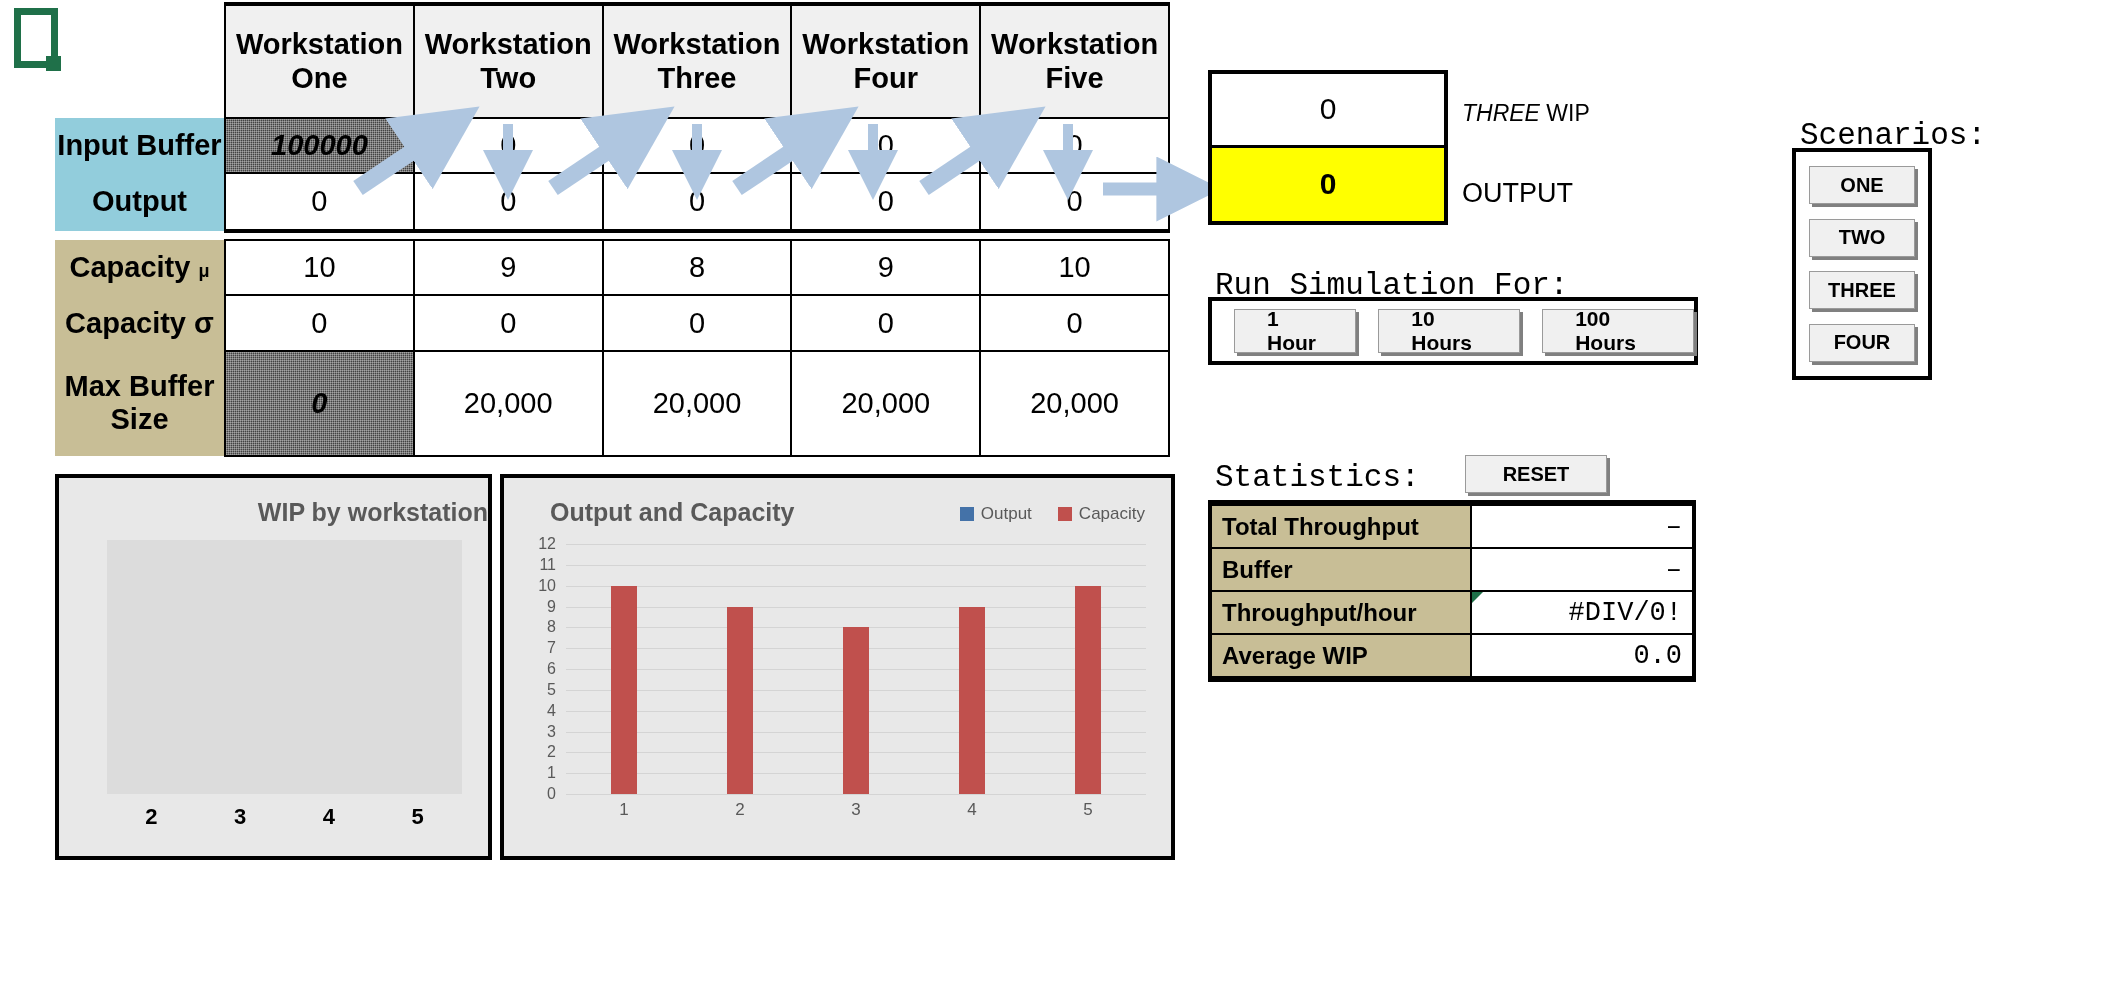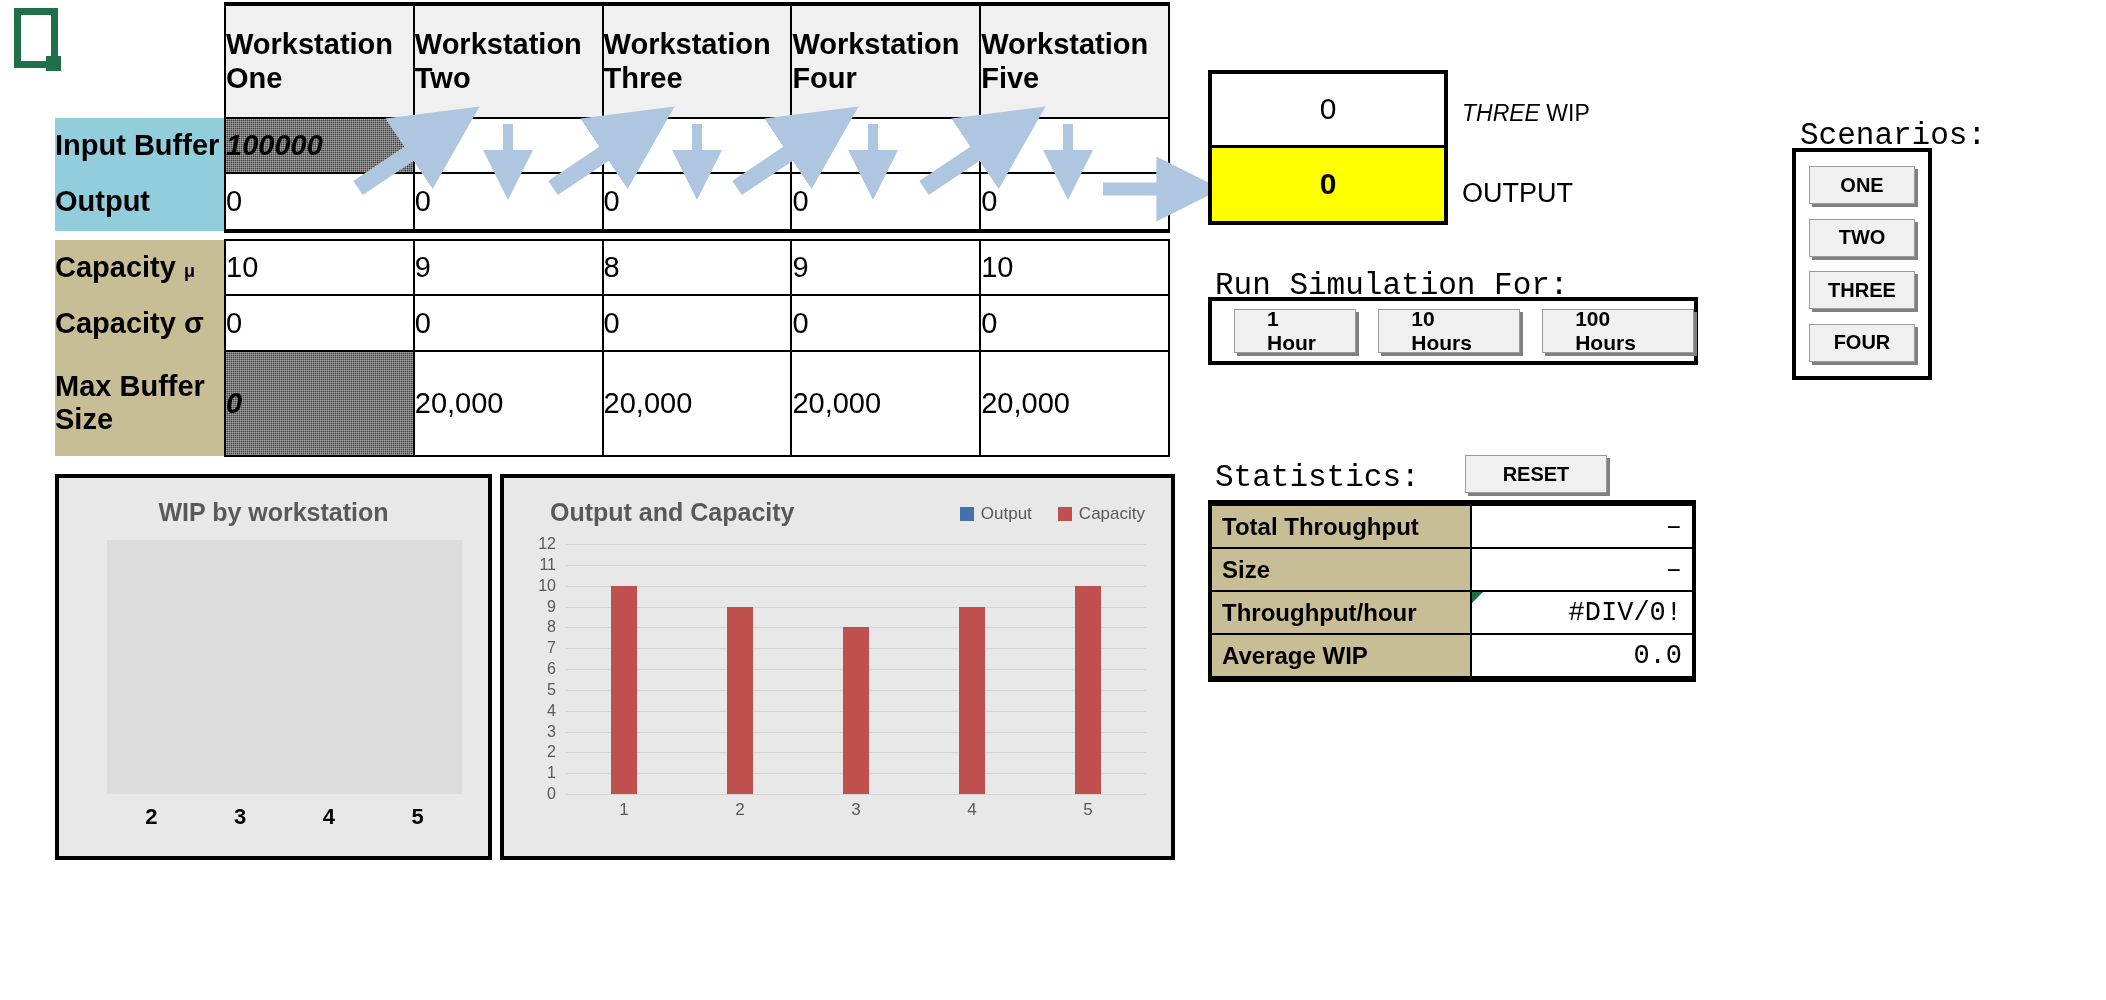--- a/index.html
+++ b/index.html
@@ -8,21 +8,21 @@
 
   
   #cell-cursor{position:absolute;left:14px;top:8px;width:44px;height:60px;
     border:7px solid #1F7049;box-sizing:border-box;}
   #cell-cursor .handle{position:absolute;right:-10px;bottom:-10px;width:15px;height:15px;
     background:#1F7049;}
 
   
   #ws-grid{position:absolute;left:55px;top:2px;width:1115px;height:455px;}
   #ws-grid table{border-collapse:collapse;width:100%;height:100%;table-layout:fixed;}
-  #ws-grid td,#ws-grid th{border:2.5px solid #000;padding:0;text-align:left;
+  #ws-grid td,#ws-grid th{border:2.5px solid #000;padding:0;text-align:center;
     font-size:29px;color:#000;}
 
   .rowhdr{width:170px;border:none !important;margin-top:40px;}
   .corner{border:none !important;background:transparent;}
 
   th.wshdr{background:#F0F0F0;font-weight:bold;font-size:26px;line-height:1.18;
     border-top:4px solid #000 !important;}
   .hdr-line{display:block;}
 
   td.lbl{font-weight:bold;font-size:26px;text-align:right;padding-right:9px;
@@ -91,21 +91,21 @@
     border:4px solid #000;background:#fff;box-sizing:border-box;
     display:flex;flex-direction:column;align-items:center;justify-content:space-evenly;}
   #scen-box .xlbtn{width:104px;height:36px;font-size:20px;}
 
   
   .chartframe{position:absolute;background:#E8E8E8;border:4px solid #000;
     box-sizing:border-box;}
   #chart-wip{left:55px;top:474px;width:437px;height:386px;}
   #chart-oc{left:500px;top:474px;width:675px;height:386px;padding-left:8px;}
   .chart-title{position:absolute;font-weight:bold;color:#595959;font-size:25px;}
-  #chart-wip .chart-title{left:0;right:0;top:20px;text-align:center;}
+  #chart-wip .chart-title{left:0;right:0;top:20px;text-align:right;}
   #chart-oc  .chart-title{left:46px;top:20px;}
   .plotbg{position:absolute;background:#DCDCDC;}
   #wip-plot{left:48px;top:62px;right:26px;bottom:62px;}
   .wip-xlabels{position:absolute;left:48px;right:26px;bottom:22px;height:30px;
     display:flex;font-size:22px;font-weight:bold;color:#000;}
   .wip-xlabels span{flex:0 0 25%;text-align:center;}
 
   
   #oc-legend{position:absolute;right:26px;top:26px;display:flex;gap:26px;
     font-size:17px;color:#595959;align-items:center;}
@@ -268,21 +268,21 @@
 <div class="section-title" id="ttl-stats">Statistics:</div>
 <div class="xlbtn" id="btn-reset">RESET</div>
 <div id="stats-box">
   <table>
     <tbody>
         <tr>
       <td class="k">Total Throughput</td>
       <td class="v">–</td>
     </tr>
     <tr>
-      <td class="k">Size</td>
+      <td class="k">Buffer</td>
       <td class="v">–</td>
     </tr>
     <tr>
       <td class="k">Throughput/hour</td>
       <td class="v">
         <span class="cmt-flag"></span>
         <span>#DIV/0!</span>
       </td>
     </tr>
     <tr>

